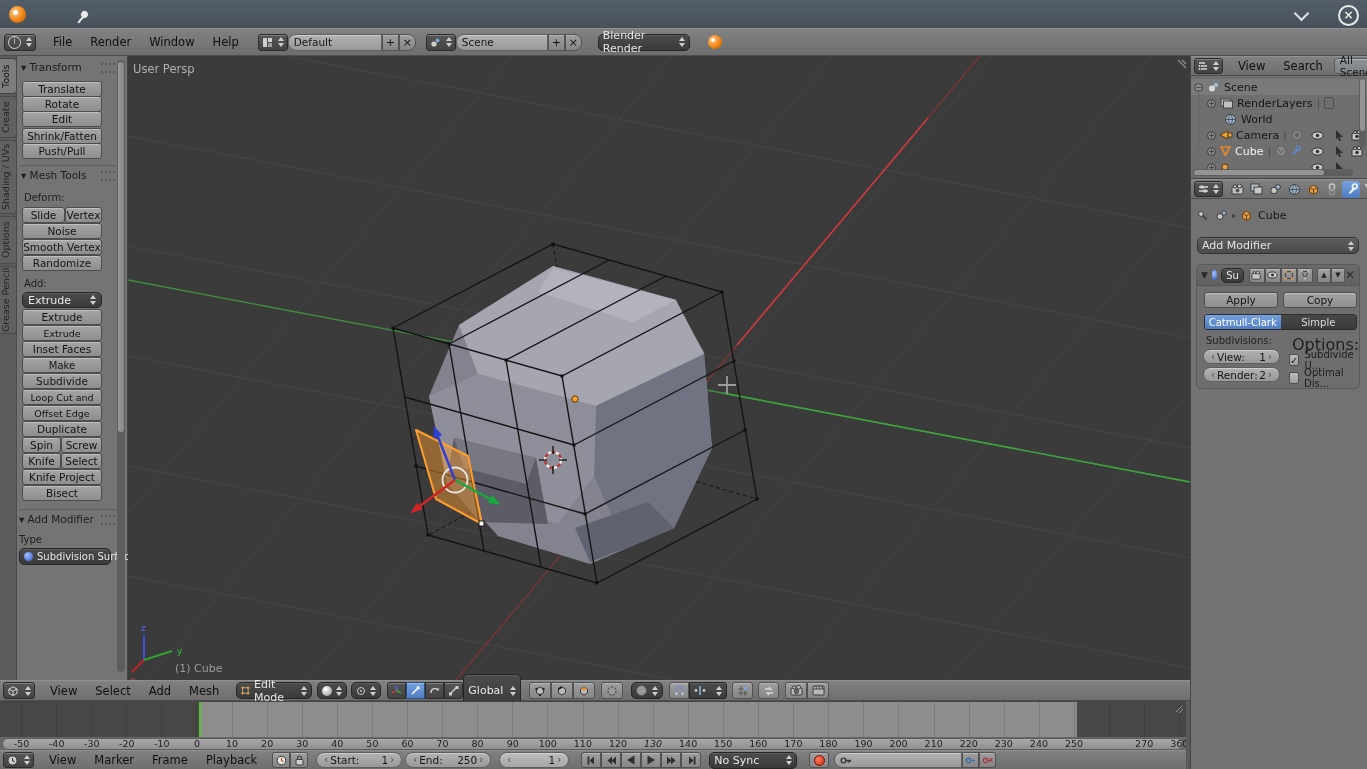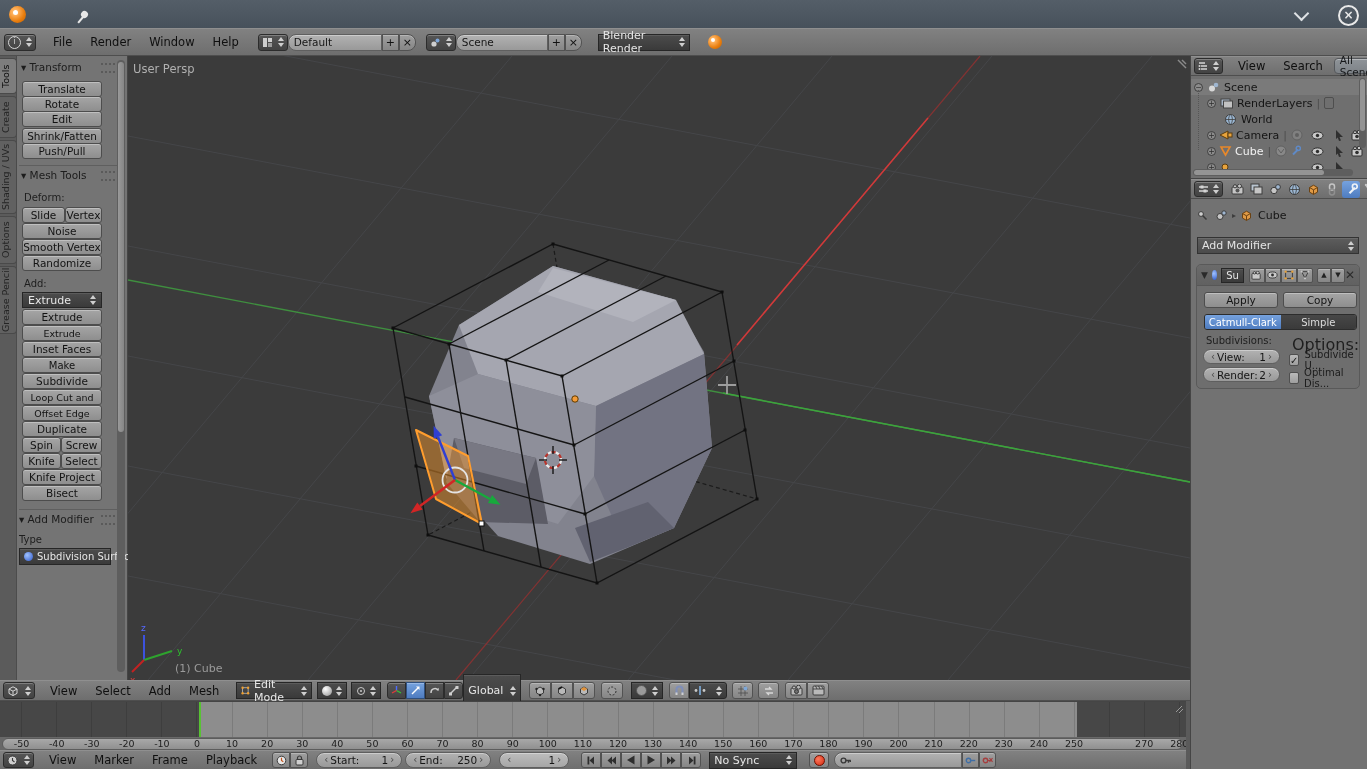--- a/index.html
+++ b/index.html
@@ -19,21 +19,21 @@
   .pin i{position:absolute;left:2.5px;top:6px;width:2px;height:8px;background:#e8e8e8}
   .chev{width:9px;height:9px;border-right:2px solid #dfe2e5;border-bottom:2px solid #dfe2e5;transform:rotate(45deg);margin-top:-4px}
   .circx{width:17px;height:17px;border:2px solid #e9e9e9;border-radius:50%;color:#e9e9e9;
          font-size:12px;line-height:16px;text-align:center;font-weight:bold}
 
   
   .hdr{background:linear-gradient(#818181,#6e6e6e);border-top:1px solid #8f8f8f;border-bottom:1px solid #4e4e4e;box-sizing:border-box}
   .menu{padding:0 9px;color:#0f0f0f;font-size:11.5px;white-space:nowrap}
 
   
-  .ddark{background:linear-gradient(#4c4c4c,#3a3a3a);border:1px solid #262626;border-radius:0;
+  .ddark{background:linear-gradient(#4c4c4c,#3a3a3a);border:1px solid #262626;border-radius:5px;
          color:#e6e6e6;display:flex;align-items:center;box-sizing:border-box;
          box-shadow:inset 0 1px 0 rgba(255,255,255,.09);padding:0 4px;font-size:11px}
   
   .caps{background:linear-gradient(#b2b2b2,#999);border:1px solid #5f5f5f;border-radius:9px;
         color:#161616;display:flex;align-items:center;box-sizing:border-box;
         box-shadow:inset 0 1px 0 rgba(255,255,255,.35);padding:0 5px;font-size:10.5px}
   .caps .arr{color:#4a4a4a;font-size:10px;padding:0 2px;line-height:10px}
   
   .btn{background:linear-gradient(#a5a5a5,#8e8e8e);border:1px solid #4d4d4d;border-radius:3px;
        color:#131313;text-align:center;box-sizing:border-box;font-size:10.5px;
@@ -835,36 +835,36 @@
         <span class="rnum" style="left: 302.24px;">30</span>
         <span class="rnum" style="left: 337.32px;">40</span>
         <span class="rnum" style="left: 372.4px;">50</span>
         <span class="rnum" style="left: 407.48px;">60</span>
         <span class="rnum" style="left: 442.56px;">70</span>
         <span class="rnum" style="left: 477.64px;">80</span>
         <span class="rnum" style="left: 512.72px;">90</span>
         <span class="rnum" style="left: 547.8px;">100</span>
         <span class="rnum" style="left: 582.88px;">110</span>
         <span class="rnum" style="left: 617.96px;">120</span>
-        <span class="rnum" style="left: 653.04px;">130</span>
+        <span class="rnum" style="left: 653.04px; font-style: italic;">130</span>
         <span class="rnum" style="left: 688.12px;">140</span>
         <span class="rnum" style="left: 723.2px;">150</span>
         <span class="rnum" style="left: 758.28px;">160</span>
         <span class="rnum" style="left: 793.36px;">170</span>
         <span class="rnum" style="left: 828.44px;">180</span>
         <span class="rnum" style="left: 863.52px;">190</span>
         <span class="rnum" style="left: 898.6px;">200</span>
         <span class="rnum" style="left: 933.68px;">210</span>
         <span class="rnum" style="left: 968.76px;">220</span>
         <span class="rnum" style="left: 1003.84px;">230</span>
         <span class="rnum" style="left: 1038.92px;">240</span>
         <span class="rnum" style="left: 1074px;">250</span>
         <span class="rnum" style="left: 1109.08px; margin-top: 19px;">260</span>
         <span class="rnum" style="left: 1144.16px;">270</span>
-        <span class="rnum" style="left: 1179.24px;">280</span>
+        <span class="rnum" style="left: 1179.24px;">360</span>
       </div>
   </div>
 
   <div class="hdr row" style="position:absolute;left:0;top:48px;width:1186px;height:20px">
     <div class="ibtn dk row" style="margin-left:3px;width:31px;height:16px;padding:0 3px">
       <svg width="11" height="11" viewBox="0 0 11 11">
           <circle cx="5.5" cy="5.5" r="4.5" fill="#cfcfcf" stroke="#3a3a3a"></circle>
           <path d="M5.5 3v2.5l2 1.5" fill="none" stroke="#3a3a3a" stroke-width="1.1"></path>
         </svg>
       <span class="ud">

